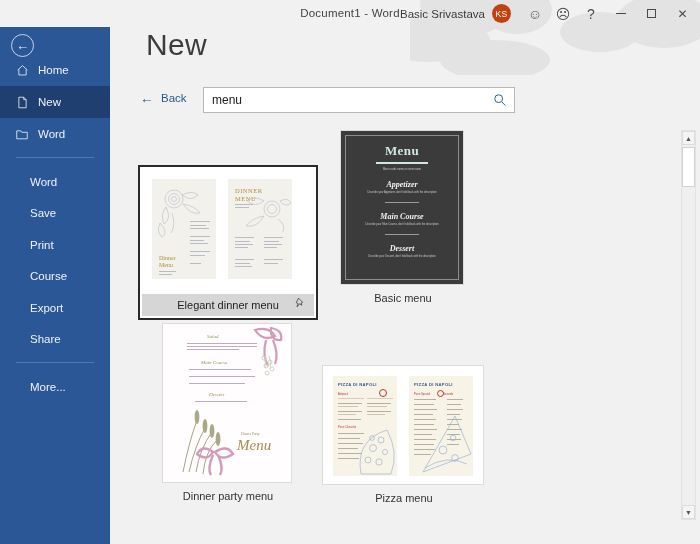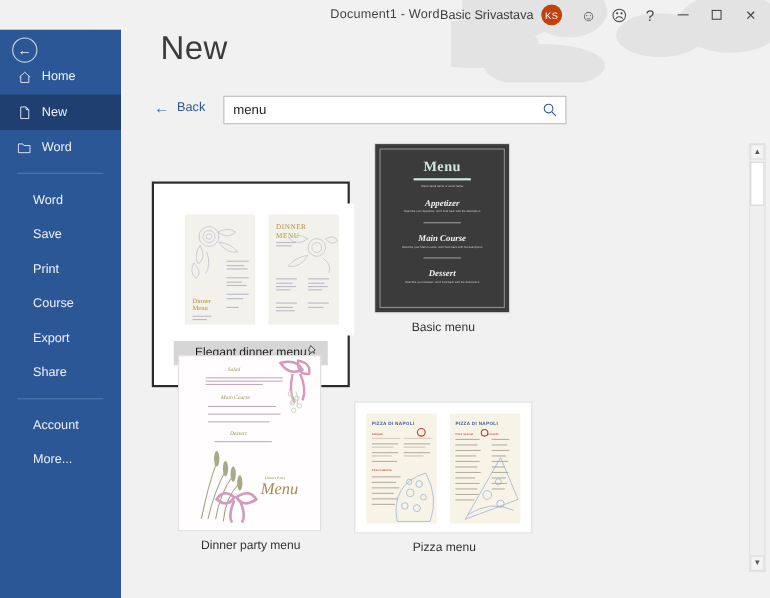--- a/index.html
+++ b/index.html
@@ -115,21 +115,21 @@
   .tpl-thumb {
     background: #fff; border: 1px solid #dcdcdc; overflow: hidden; position: relative;
   }
   .tpl-caption {
     text-align: center; font-size: 11px; color: #333; margin-top: 7px;
     white-space: nowrap;
   }
 
   
   .tpl.selected .card {
-    border: 2px solid #2a2a2a; background: #fff; padding: 18px;
+    border: 2px solid #2a2a2a; background: #fff; padding: 2px;
   }
   .tpl.selected .selbar {
     background: #d6d6d6; height: 22px; display: flex; align-items: center;
     justify-content: center; position: relative; margin-top: 5px;
   }
   .selbar-label { font-size: 11px; color: #1f1f1f; }
   .pin-ico { position: absolute; right: 8px; top: 3px; font-size: 12px; color: #333; }
 
   
   .pg { position: absolute; background: #f2f1ec; }
@@ -255,23 +255,20 @@
         </div>
       <div class="side-item sub">
           <span>Export</span>
         </div>
       <div class="side-item sub">
           <span>Share</span>
         </div>
 
       <div class="side-sep"></div>
 
-      <div class="side-item sub">
-          <span>Account</span>
-        </div>
       <div class="side-item sub">
           <span>More...</span>
         </div>
     </div>
   </div>
 
   <div class="main">
 
     <div class="page-title">New</div>
 

